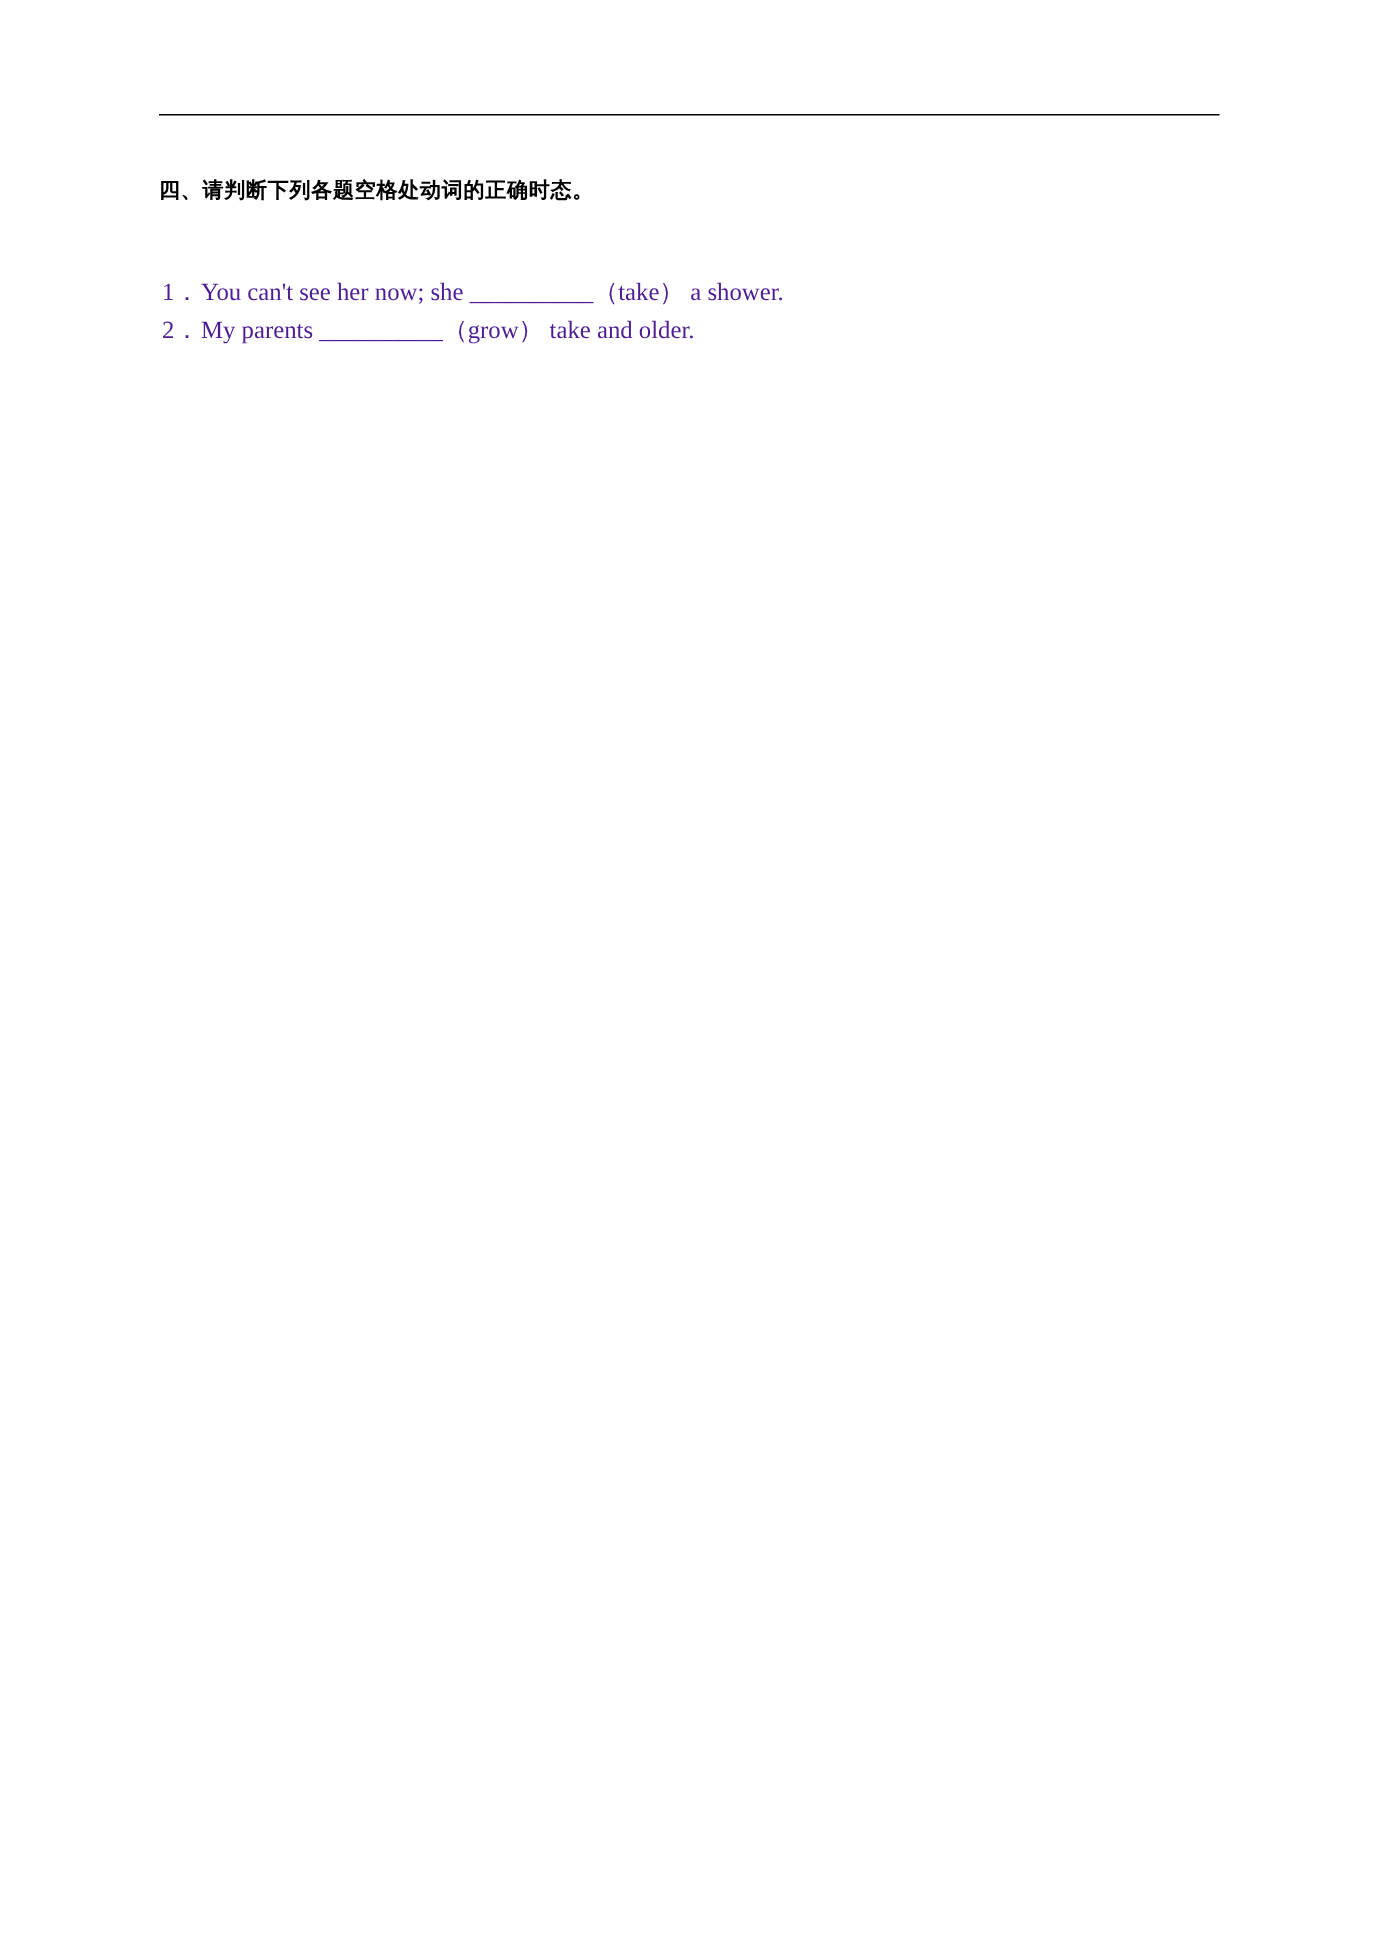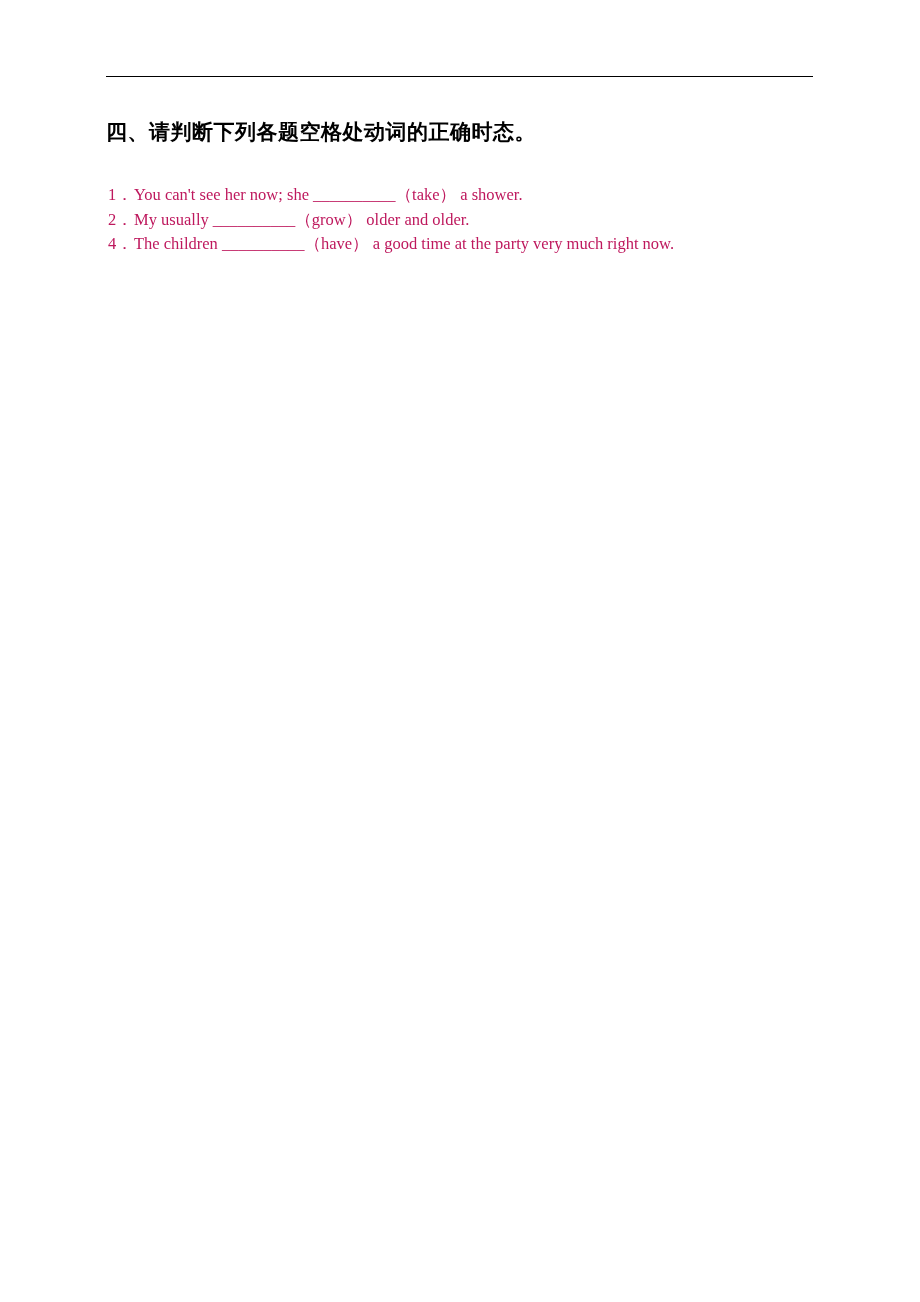--- a/index.html
+++ b/index.html
@@ -28,36 +28,36 @@
     width: 707px;
     height: 0;
     border-top: 1px solid #000000;
   }
   .heading {
     position: absolute;
     left: 106px;
     top: 118px;
     font-family: "DejaVu Sans", sans-serif;
     font-weight: bold;
-    font-size: 21px;
+    font-size: 14px;
     letter-spacing: 0.5px;
     color: #000000;
     white-space: nowrap;
   }
   .qlist {
     position: absolute;
     left: 108px;
     top: 183px;
     width: 760px;
   }
   .qrow {
     font-family: "Liberation Serif", serif;
     font-size: 16.5px;
     line-height: 24.5px;
-    color: #be185d;
+    color: #4c1d95;
     white-space: nowrap;
   }
   .num {
     display: inline-block;
     min-width: 26px;
   }
 </style>
 </head>
 <body>
 
@@ -67,24 +67,21 @@
 
   <div class="heading">四、请判断下列各题空格处动词的正确时态。</div>
 
   <div class="qlist">
 
     <div class="qrow">
       <span class="num">1．</span><span>You can't see her now; she __________（take）  a shower.</span>
     </div>
 
     <div class="qrow">
-      <span class="num">2．</span><span>My usually __________（grow）  older and older.</span>
+      <span class="num">2．</span><span>My parents __________（grow）  take and older.</span>
     </div>
 
 
-    <div class="qrow">
-      <span class="num">4．</span><span>The children __________（have）  a good time at the party very much right now.</span>
-    </div>
 
 
   </div>
 
 </div>
 
 </body></html>

